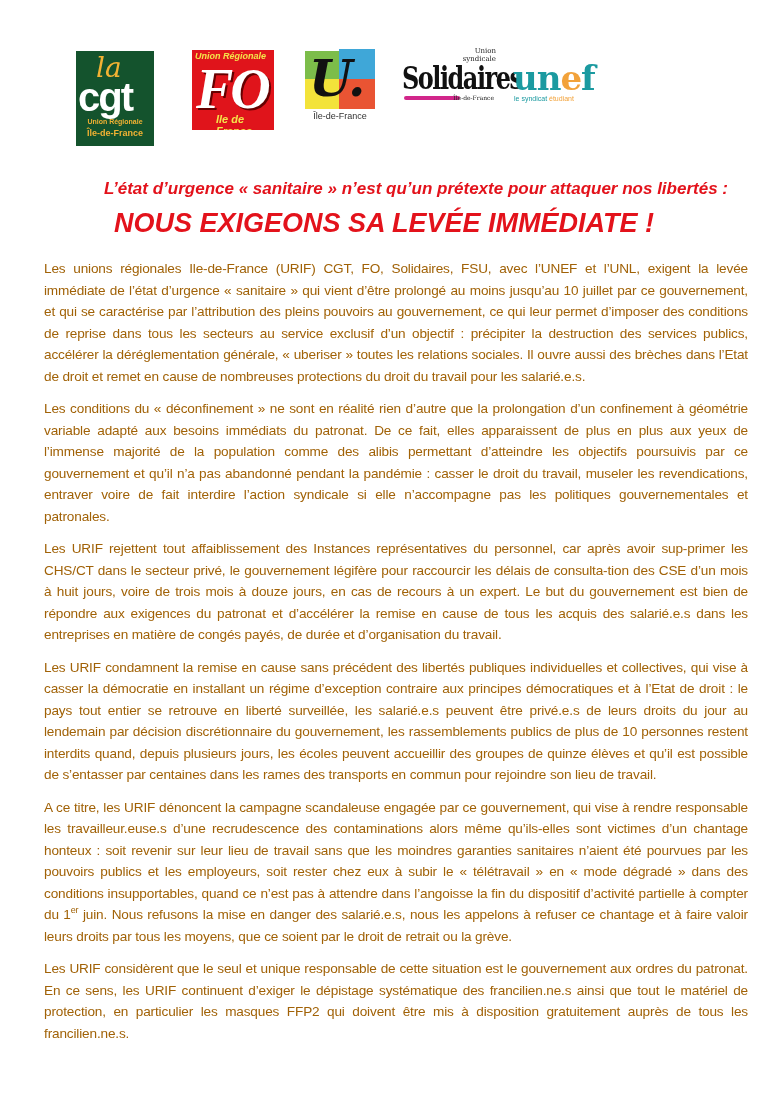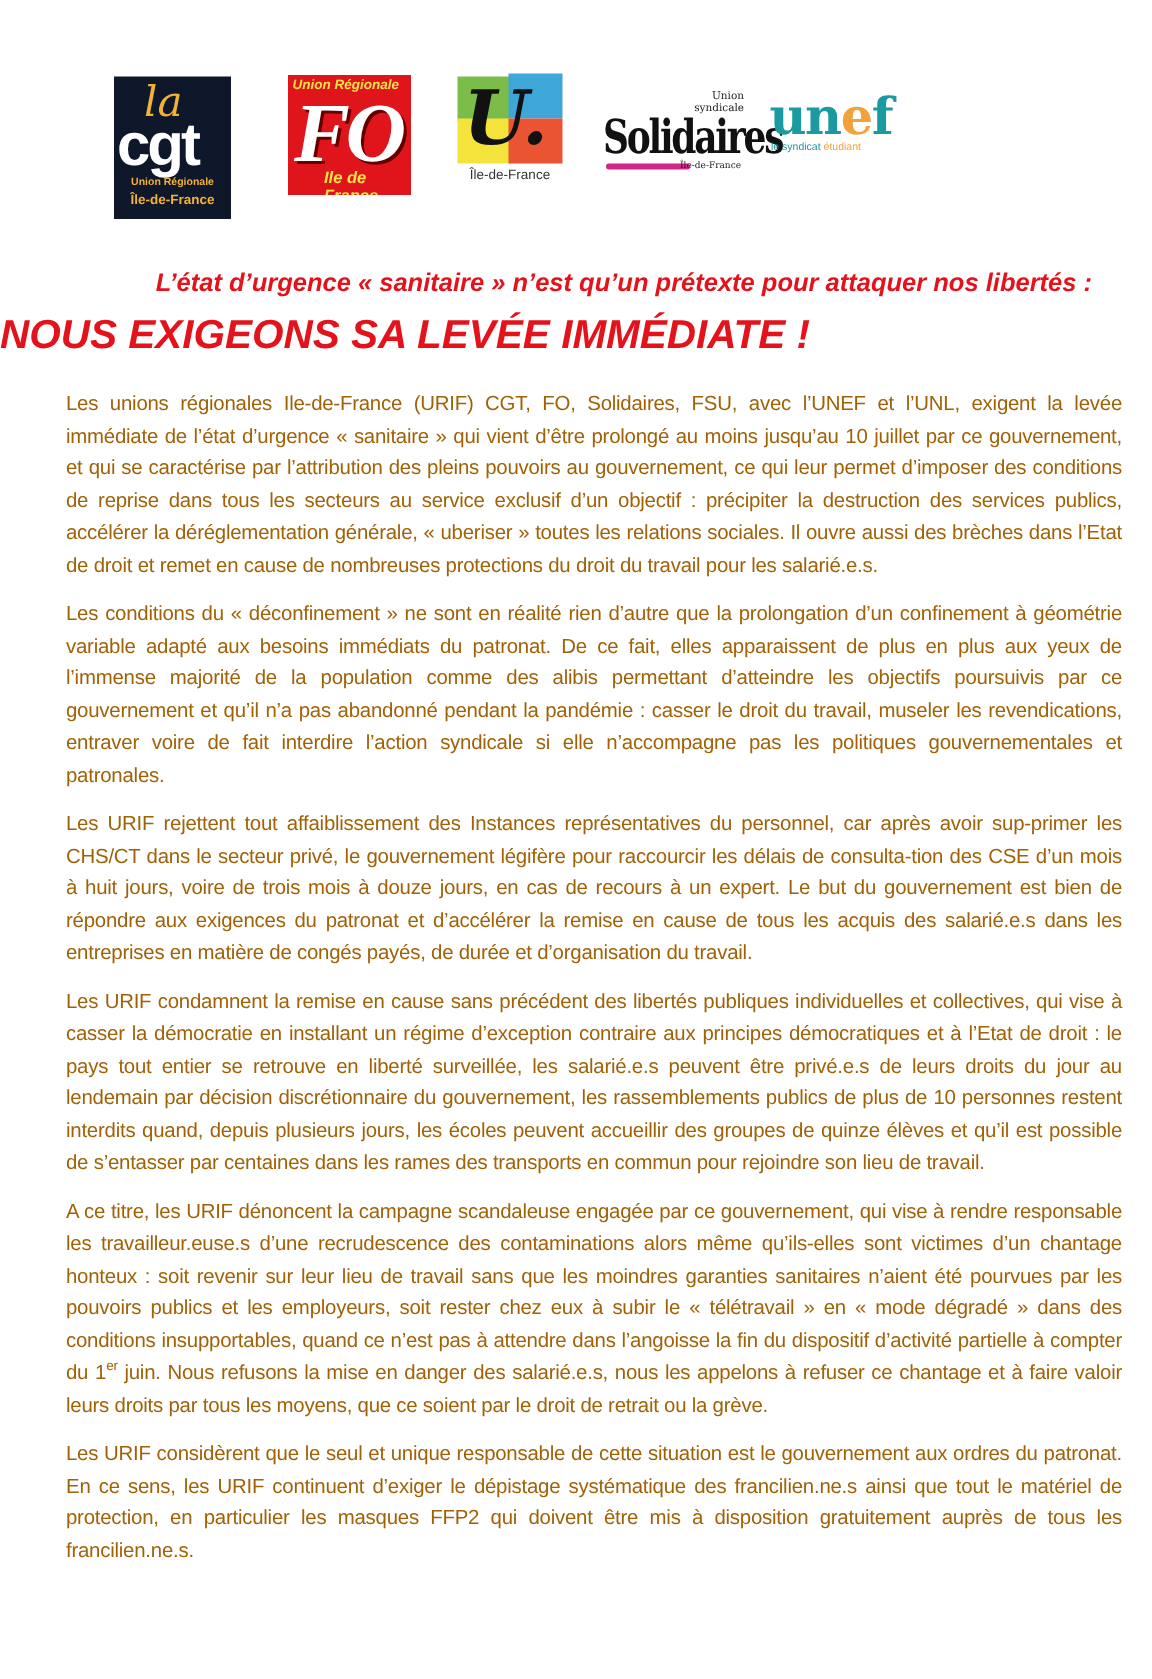--- a/index.html
+++ b/index.html
@@ -1,58 +1,58 @@
 <!DOCTYPE html>
 <html><head>
 <meta charset="utf-8">
 <style>
   html, body { margin: 0; padding: 0; background: #ffffff; }
   body { width: 768px; height: 1119px; position: relative; overflow: hidden; font-family: "Liberation Sans", "DejaVu Sans", sans-serif; color: #2b2b2b; }
   .logos { position: absolute; top: 0; left: 0; width: 768px; height: 160px; }
   .logo { position: absolute; }
   
-  .cgt { left: 76px; top: 51px; width: 78px; height: 95px; background: #0f172a; }
+  .cgt { left: 76px; top: 51px; width: 78px; height: 95px; background: #14532d; }
   .cgt .la { position: absolute; left: 20px; top: 2px; font-family: "DejaVu Serif", serif; font-style: italic; color: #f2b233; font-size: 28px; line-height: 30px; }
   .cgt .word { position: absolute; left: 2px; top: 24px; width: 76px; color: #fff; font-weight: bold; font-size: 40px; line-height: 44px; letter-spacing: -2px; }
   .cgt .sub1 { position: absolute; left: 0; top: 67px; width: 78px; text-align: center; color: #f2b233; font-size: 7px; font-weight: bold; }
   .cgt .sub2 { position: absolute; left: 0; top: 77px; width: 78px; text-align: center; color: #f2b233; font-size: 9px; font-weight: bold; }
   
   .fo { left: 192px; top: 50px; width: 82px; height: 80px; background: #e0141b; overflow: hidden; }
   .fo .top { position: absolute; left: 3px; top: 1px; color: #f4e44a; font-size: 9px; font-style: italic; font-weight: bold; }
   .fo .word { position: absolute; left: 4px; top: 10px; color: #fff; font-size: 56px; font-weight: bold; font-style: italic; line-height: 58px; letter-spacing: -3px; text-shadow: 2px 2px 0 #600; font-family: Liberation Serif, serif; }
   .fo .bottom { position: absolute; left: 24px; top: 63px; color: #f4e44a; font-size: 11px; font-style: italic; font-weight: bold; }
   
   .fsu { left: 303px; top: 49px; width: 74px; height: 72px; }
   .fsu .q { position: absolute; width: 36px; height: 30px; }
   .fsu .q1 { left: 2px; top: 2px; background: #7cbd4a; }
   .fsu .q2 { left: 36px; top: 0; background: #3fa7d8; }
   .fsu .q3 { left: 2px; top: 30px; background: #f3e33a; }
   .fsu .q4 { left: 36px; top: 30px; background: #e95433; }
   .fsu .u { position: absolute; left: 6px; top: 0px; font-family: "DejaVu Serif", serif; font-style: italic; font-weight: bold; font-size: 50px; color: #111; line-height: 60px; }
   .fsu .sub { position: absolute; left: 0; top: 62px; width: 74px; text-align: center; font-size: 9px; color: #333; }
   
-  .sol { left: 400px; top: 60px; width: 96px; height: 58px; }
+  .sol { left: 400px; top: 47px; width: 96px; height: 58px; }
   .sol .un { position: absolute; right: 0; top: 0; font-family: "DejaVu Serif", serif; font-size: 7px; text-align: right; line-height: 8px; color: #222; }
   .sol .word { position: absolute; left: 2px; top: 12px; font-family: "DejaVu Serif", serif; font-weight: bold; font-size: 24px; letter-spacing: -1.5px; color: #111; transform: scaleY(1.3); transform-origin: top left; }
   .sol .bar { position: absolute; left: 4px; top: 49px; width: 56px; height: 4px; background: #d1268a; border-radius: 2px; }
   .sol .idf { position: absolute; right: 2px; top: 47px; font-family: "DejaVu Serif", serif; font-size: 6px; color: #222; }
   
   .unef { left: 513px; top: 62px; width: 86px; height: 44px; text-decoration: underline; }
   .unef .word { position: absolute; left: 0; top: -4px; font-family: "DejaVu Serif", serif; font-size: 34px; font-weight: bold; color: #1b9aa0; letter-spacing: -1px; }
   .unef .e { color: #f2a23a; }
   .unef .sub { position: absolute; left: 1px; top: 33px; font-size: 7px; color: #1b9aa0; white-space: nowrap; }
   .unef .sub span { color: #f2a23a; }
   
   .unl { left: 612px; top: 62px; width: 84px; height: 44px; }
   .unl .word { position: absolute; left: 0; top: -6px; font-size: 32px; font-weight: bold; font-style: italic; color: #2a5db3; letter-spacing: -2px; }
   .unl .horn { position: absolute; left: 52px; top: 2px; width: 30px; height: 18px; background: #f29a2e; clip-path: polygon(0 55%, 55% 30%, 100% 0, 100% 100%, 55% 75%, 0 80%); }
   .unl .sub { position: absolute; left: 2px; top: 33px; font-size: 7px; font-style: italic; color: #2a5db3; letter-spacing: 0.6px; white-space: nowrap; }
 
   .subtitle { position: absolute; top: 178px; left: 0; width: 728px; text-align: right; color: #e3121b; font-style: italic; font-weight: bold; font-size: 17px; line-height: 22px; }
-  .title { position: absolute; top: 205px; left: 0; width: 768px; color: #e3121b; font-style: italic; font-weight: bold; font-size: 27px; line-height: 36px; }
+  .title { position: absolute; top: 205px; left: 0; width: 768px; text-align: center; color: #e3121b; font-style: italic; font-weight: bold; font-size: 27px; line-height: 36px; }
 
   .body { position: absolute; top: 258px; left: 44px; width: 704px; font-family: "Liberation Sans Narrow", "Liberation Sans", sans-serif; font-size: 13.6px; line-height: 21.5px; color: #a16207; text-align: justify; }
   .body p { margin: 0 0 11px 0; letter-spacing: -0.15px; }
   sup { font-size: 9px; line-height: 0; }
 </style>
 </head>
 <body>
 
 <div class="logos">
   <div class="logo cgt">

